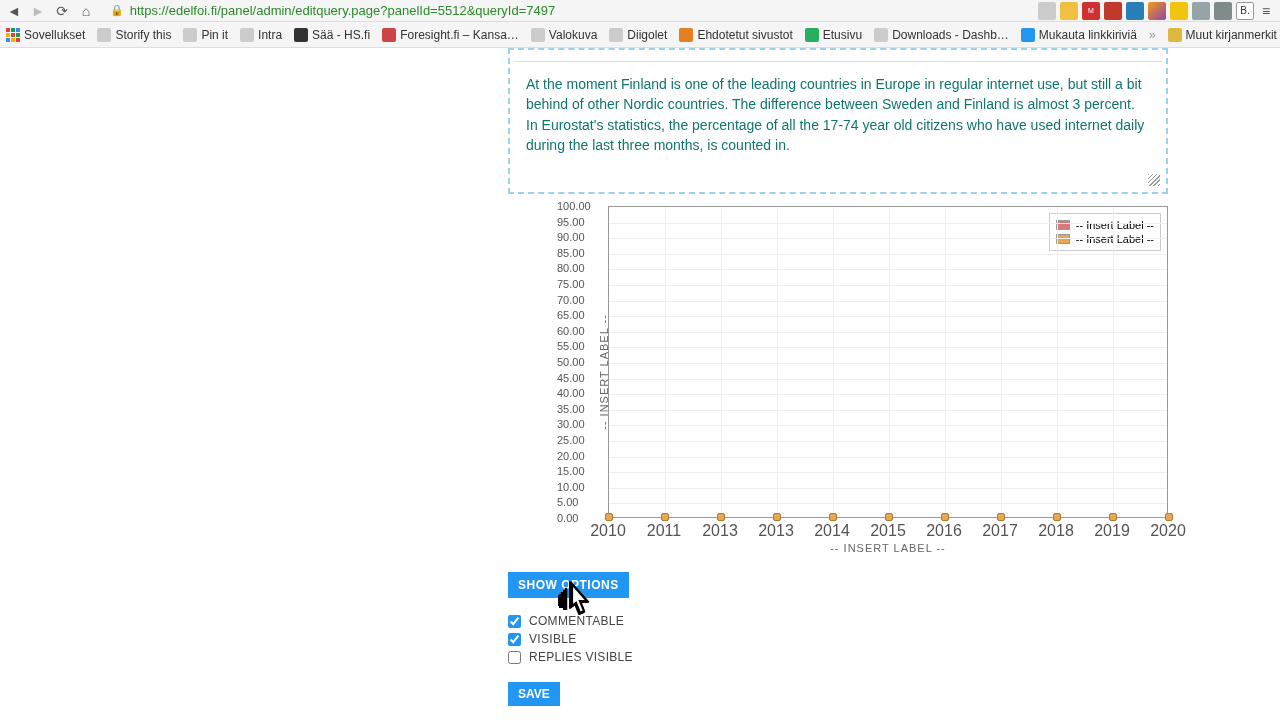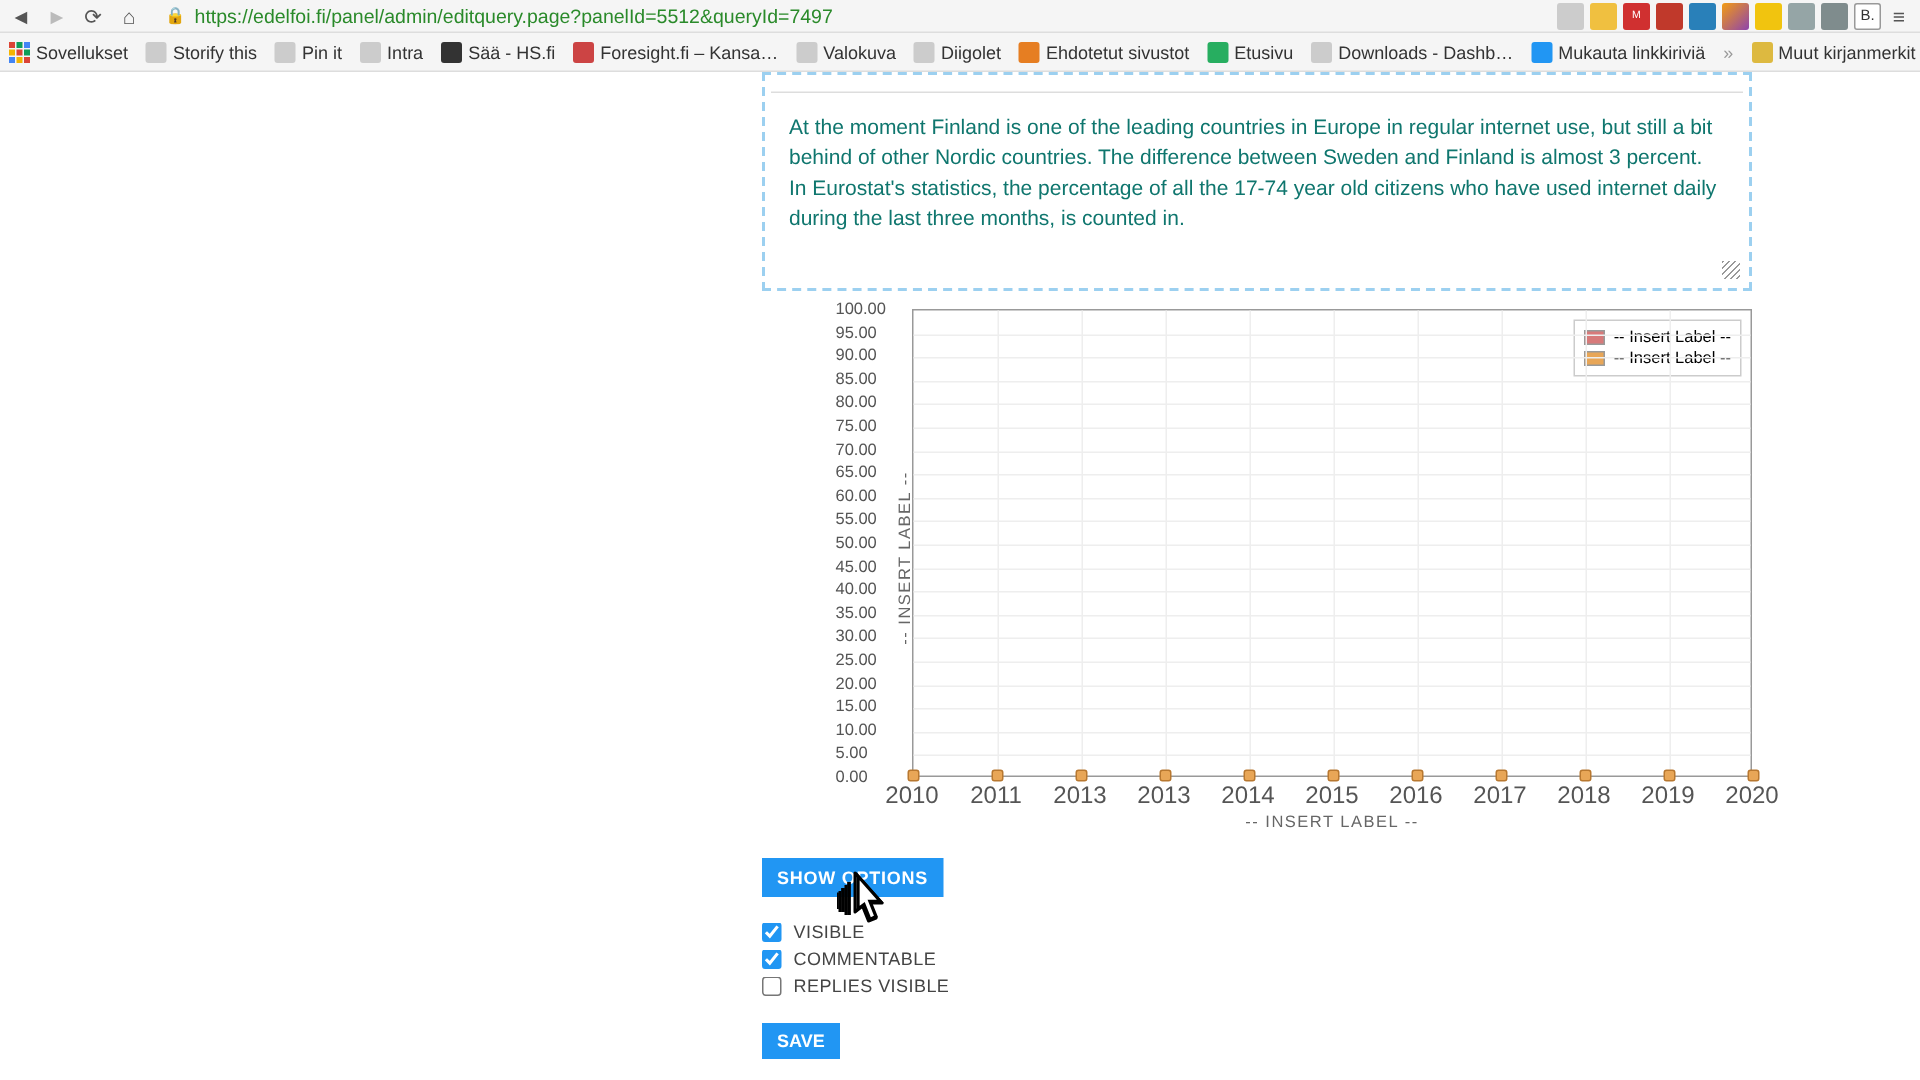--- a/index.html
+++ b/index.html
@@ -254,25 +254,25 @@
         </div>
       <div class="x-axis-label">-- INSERT LABEL --</div>
     </div>
   </div>
 
   
   <div class="options-btn">SHOW OPTIONS</div>
   <div class="checklist" id="checklist">
       <label class="check-row">
         <input type="checkbox" checked="" style="">
-        <span>VISIBLE</span>
+        <span>COMMENTABLE</span>
       </label>
       <label class="check-row">
         <input type="checkbox" checked="" style="">
-        <span>COMMENTABLE</span>
+        <span>VISIBLE</span>
       </label>
       <label class="check-row">
         <input type="checkbox" style="">
         <span>REPLIES VISIBLE</span>
       </label>
     </div>
   <div class="save-btn">SAVE</div>
 
 </div>
 

